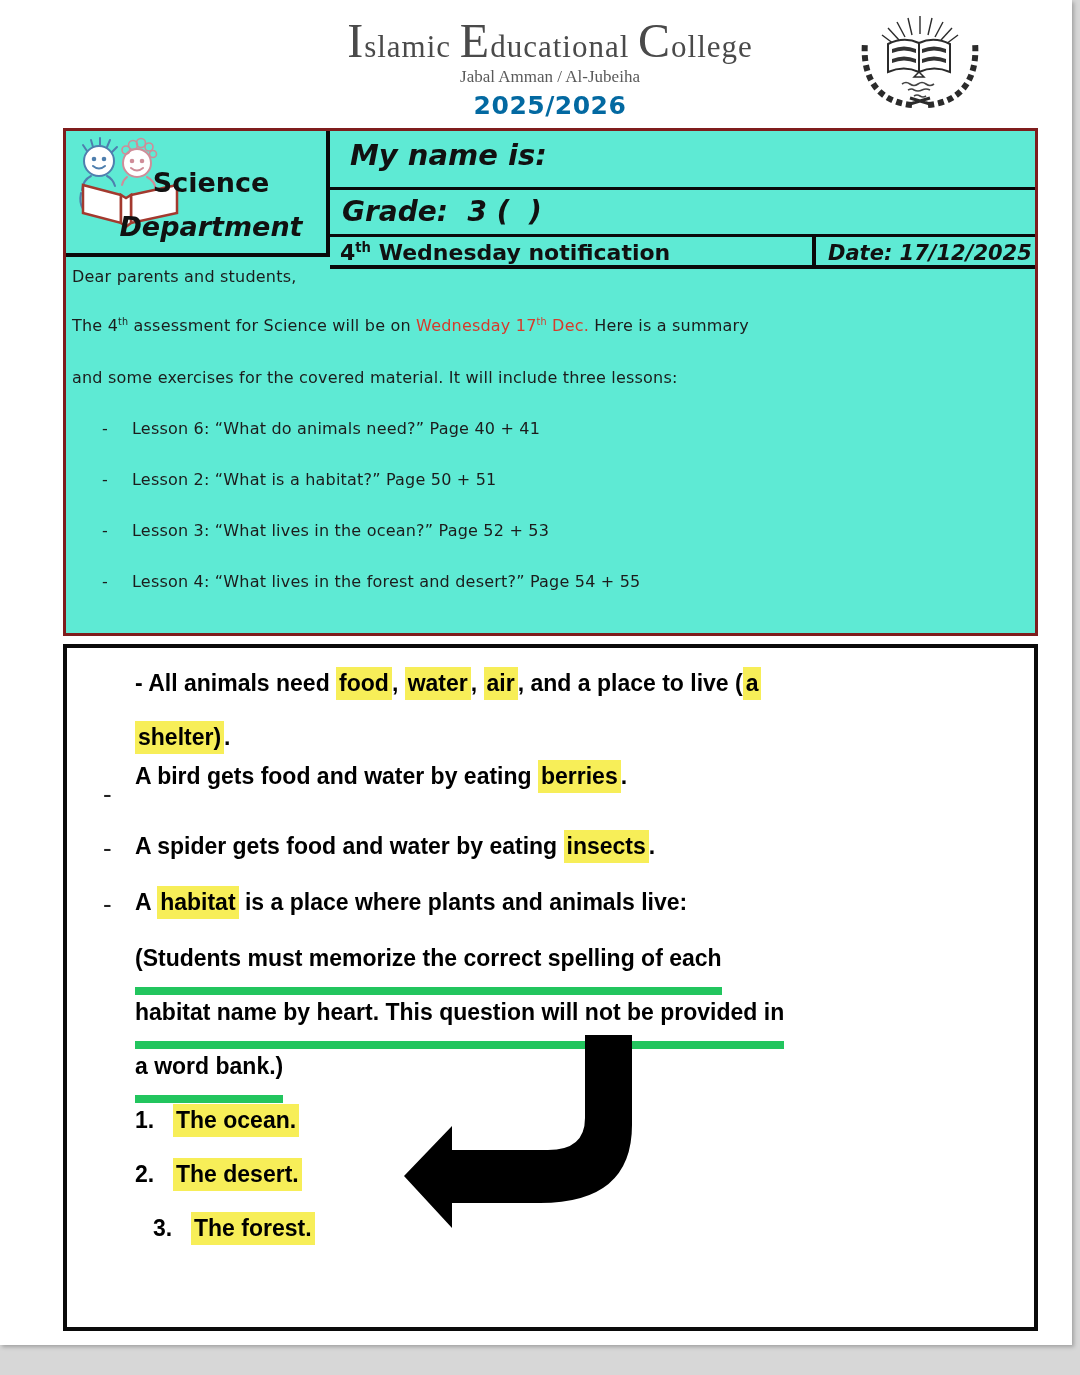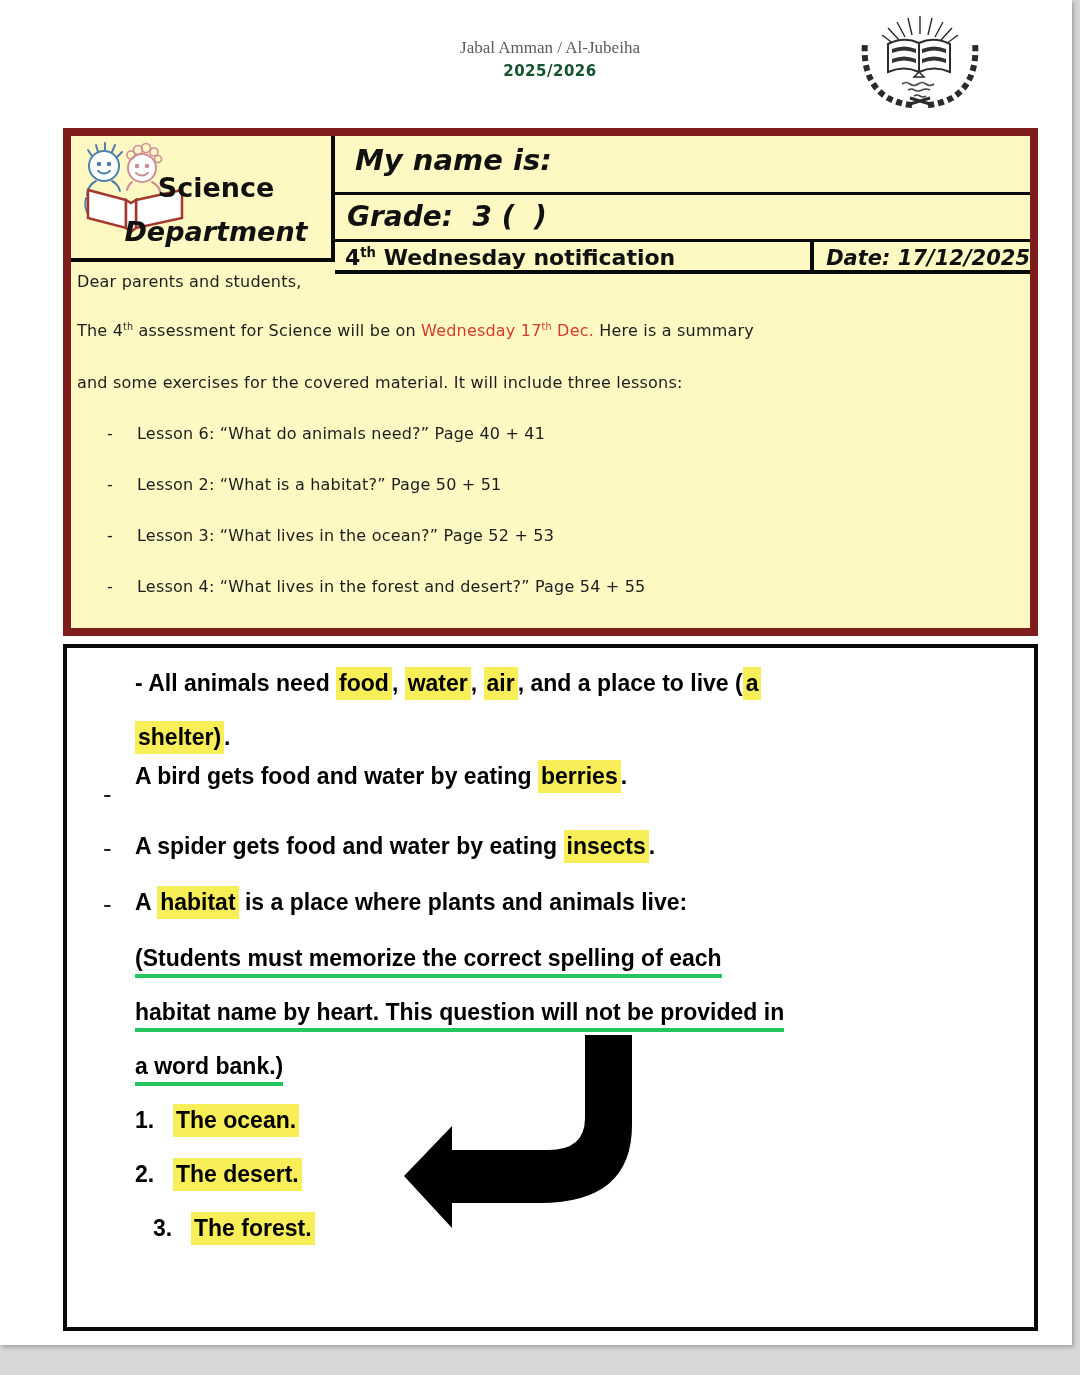--- a/index.html
+++ b/index.html
@@ -15,31 +15,31 @@
   }
   
   .masthead{position:absolute;left:290px;top:26px;width:520px;text-align:center;}
   .college{
     font-family:"Liberation Serif","DejaVu Serif",serif;
     color:#4a4a4a;font-size:31px;letter-spacing:1px;white-space:nowrap;
   }
   .college .cap{font-size:48px;line-height:30px;}
   .location{
     font-family:"Liberation Serif","DejaVu Serif",serif;
-    color:#5a5a5a;font-size:17px;margin-top:12px;
+    color:#5a5a5a;font-size:17px;margin-top:2px;
   }
   .year{
     font-family:"DejaVu Sans",sans-serif;font-weight:bold;
-    color:#14532d;font-size:15px;margin-top:4px;letter-spacing:.5px;
+    color:#0369a1;font-size:25px;margin-top:4px;letter-spacing:.5px;
   }
   .emblem{position:absolute;left:850px;top:4px;width:140px;height:108px;}
   
   .box1{
     position:absolute;left:63px;top:128px;width:975px;height:508px;
-    border:8px solid #7f1d1d;box-sizing:border-box;background:#fef9c3;
+    border:3px solid #7f1d1d;box-sizing:border-box;background:#5eead4;
   }
   .dept-cell{
     position:absolute;left:0;top:0;width:260px;height:122px;
     border-right:4px solid #0a0a0a;border-bottom:4px solid #0a0a0a;
   }
   .kids{position:absolute;left:3px;top:2px;width:122px;height:96px;}
   .dept-line{
     position:absolute;left:50px;width:190px;text-align:center;
     font-weight:bold;font-size:27px;color:#111;white-space:nowrap;
   }
@@ -77,21 +77,21 @@
   
   .box2{
     position:absolute;left:63px;top:644px;width:975px;height:687px;
     border:4px solid #0a0a0a;box-sizing:border-box;background:#fff;
   }
   .box2 .line{
     position:absolute;white-space:nowrap;color:#000;
     font-family:"Liberation Sans",sans-serif;font-weight:bold;font-size:23px;
   }
   .hl{background:#f7ee58;padding:3px 3px 4px 3px;}
-  .und{border-bottom:4px solid #22c55e;padding-bottom:3px;}
+  .und{border-bottom:8px solid #22c55e;padding-bottom:16px;}
   .bdash{
     position:absolute;left:36px;width:30px;font-weight:normal;
     font-family:"Liberation Sans",sans-serif;font-size:26px;color:#222;
   }
   .sl1{left:68px;top:22px;}
   .sl2{left:68px;top:76px;}
   .sb1{left:68px;top:115px;}  .sd1{top:131px;}
   .sb2{left:68px;top:185px;}  .sd2{top:185px;}
   .sb3{left:68px;top:241px;}  .sd3{top:241px;}
   .sn1{left:68px;top:297px;}
@@ -102,20 +102,23 @@
   .it2{left:68px;top:567px;margin-left:18px;}
   .num{display:inline-block;width:38px;}
   .arrow{position:absolute;left:395px;top:1030px;width:300px;height:210px;}
 </style>
 </head>
 <body>
 
 <div class="page">
 
   <div class="masthead">
+    <div class="college">
+      <span class="cap">I</span><span>slamic </span><span class="cap">E</span><span>ducational </span><span class="cap">C</span><span>ollege</span>
+    </div>
     <div class="location">Jabal Amman / Al-Jubeiha</div>
     <div class="year">2025/2026</div>
   </div>
 
   <svg class="emblem" viewBox="0 0 140 108">
     <g stroke="#2b2b2b" fill="none">
 
       <g stroke-width="1.4">
         <line x1="70" y1="30" x2="70" y2="12"></line>
           <line x1="62" y1="31" x2="58" y2="14"></line>

